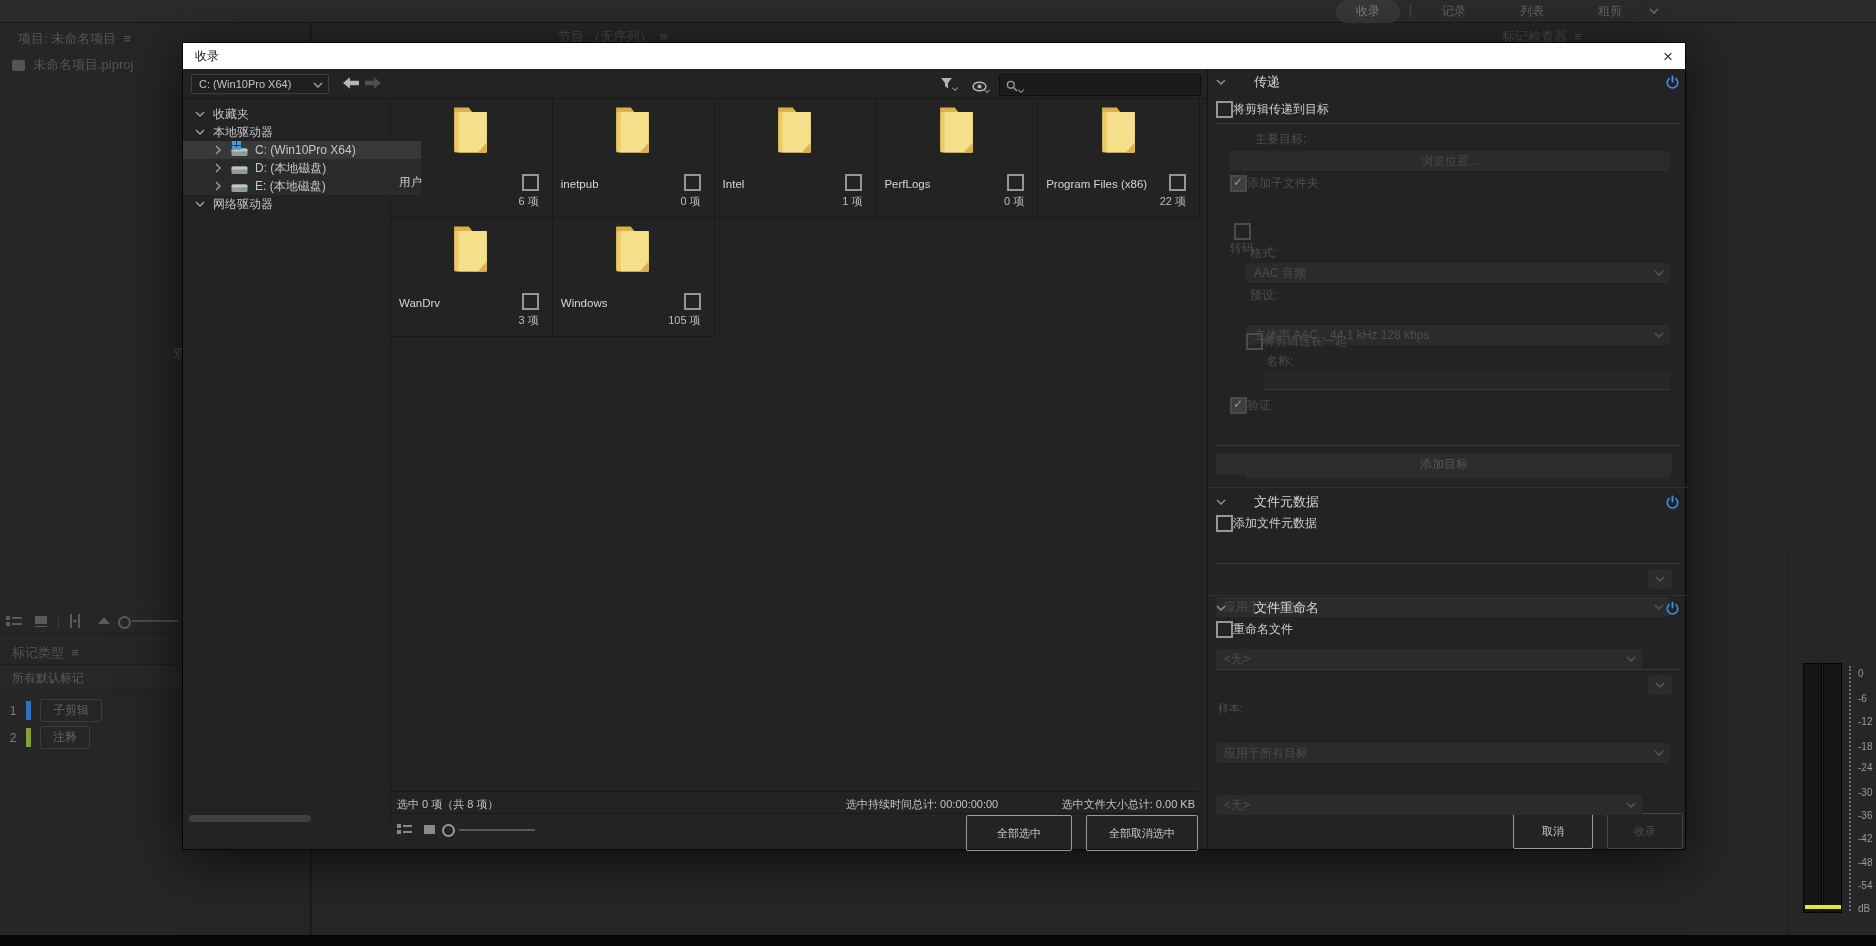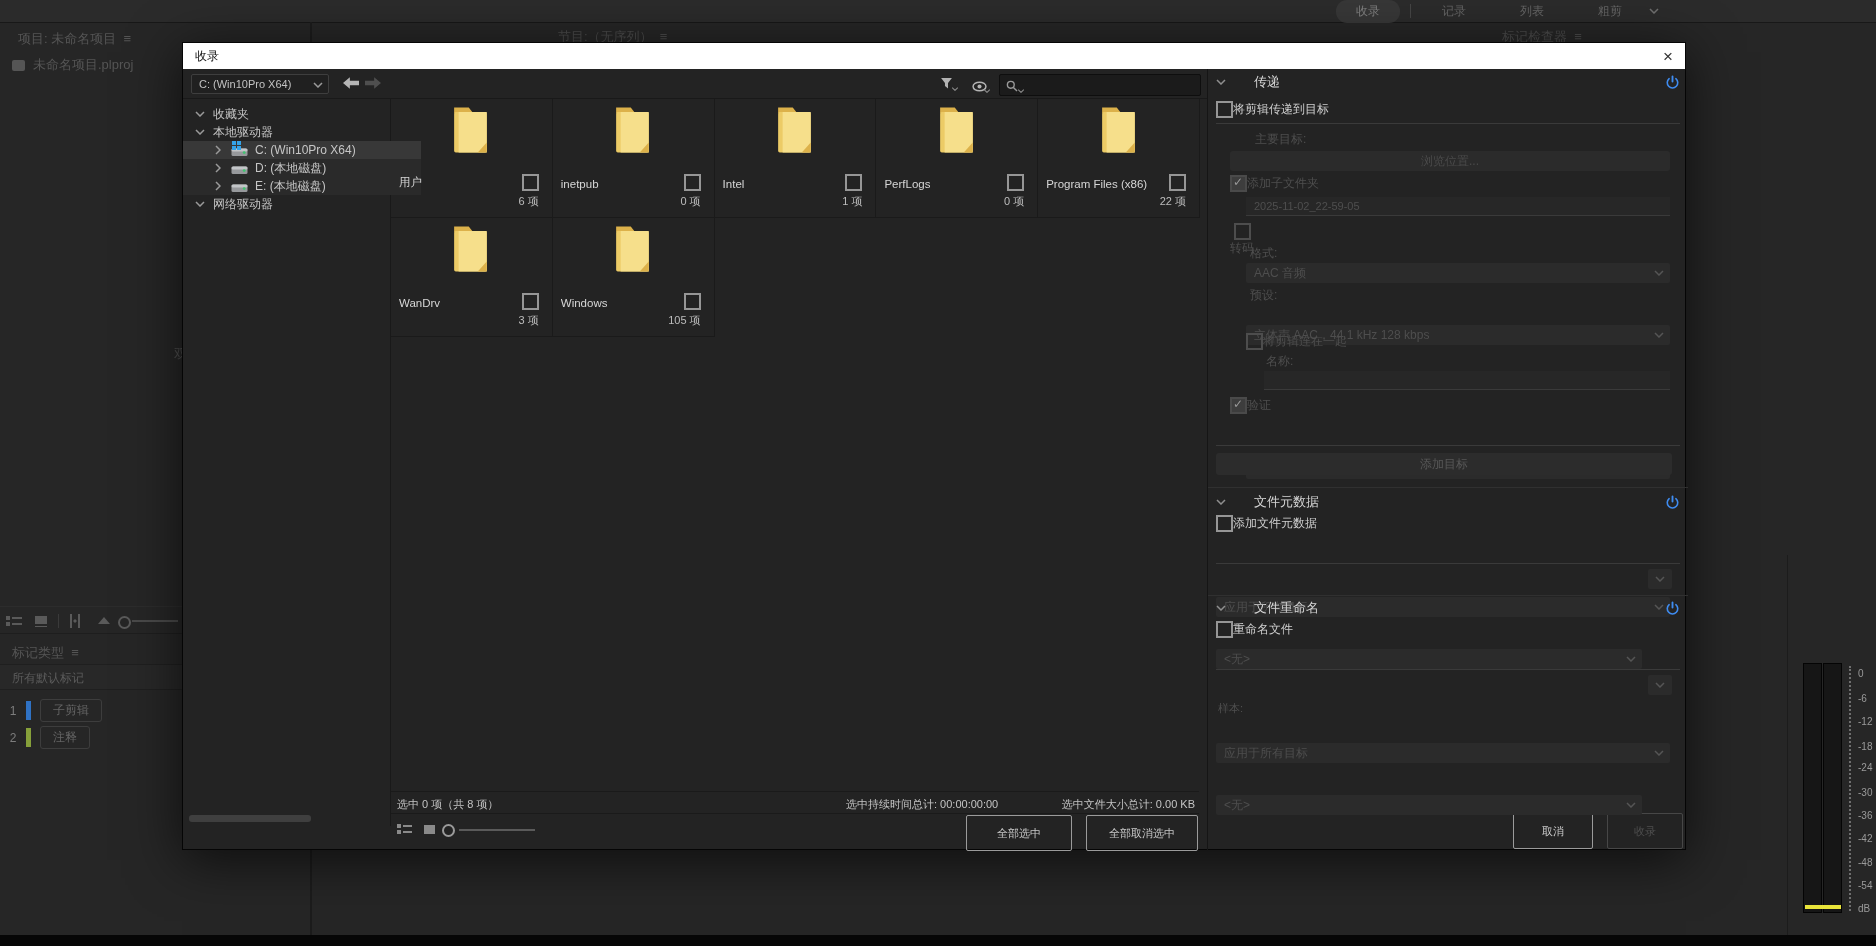--- a/index.html
+++ b/index.html
@@ -451,21 +451,20 @@
         <span class="cb"></span>
         <span class="lb">将剪辑传递到目标</span>
       </div>
       <div class="rp rp-div" style="left:8px;top:54px;"></div>
       <div class="rp dlab" style="left:37px;top:62px;margin-left:10px;">主要目标:</div>
       <div class="rp dbtn" style="left:22px;top:82px;width:440px;">浏览位置...</div>
       <div class="rp cbrow dim" style="left:22px;top:106px;">
         <span class="cb chk"></span>
         <span class="lb">添加子文件夹</span>
       </div>
-      <div class="rp dinput" style="left:38px;top:128px;width:424px;">2025-11-02_22-59-05</div>
       <div class="rp cbrow dim" style="left:22px;top:154px;flex-direction:column;">
         <span class="cb dim"></span>
         <span class="lb">转码</span>
       </div>
       <div class="rp dlab" style="left:42px;top:176px;">格式:</div>
       <div class="rp ddown" style="left:38px;top:194px;width:424px;">
         <span>AAC 音频</span>
         <span class="chev">
             <svg>
               <use href="#sym-chev"></use>

